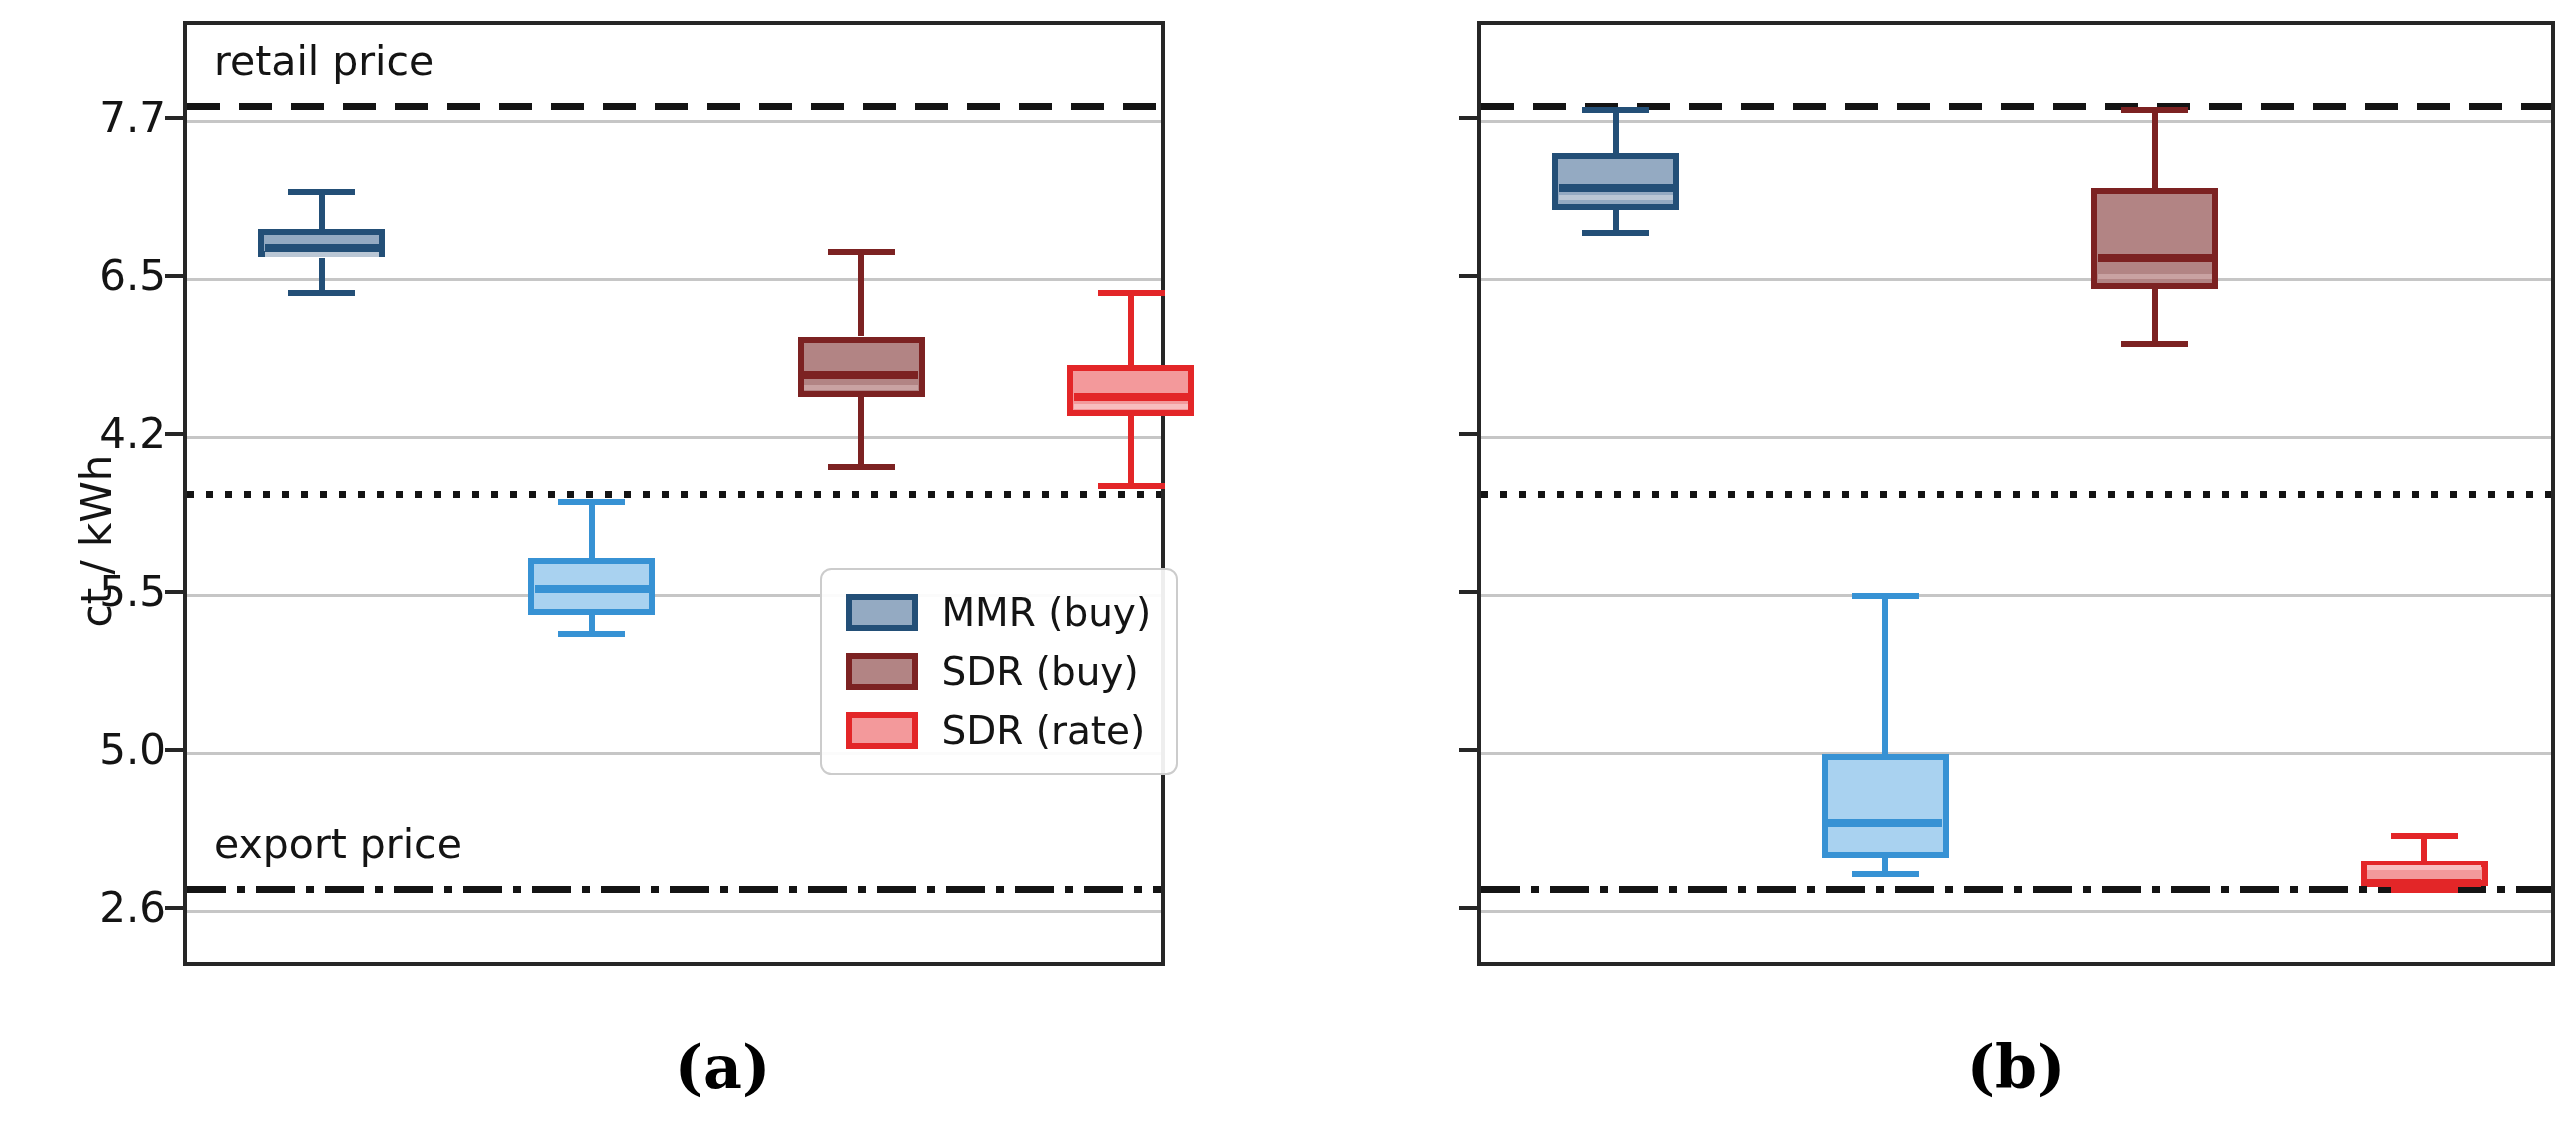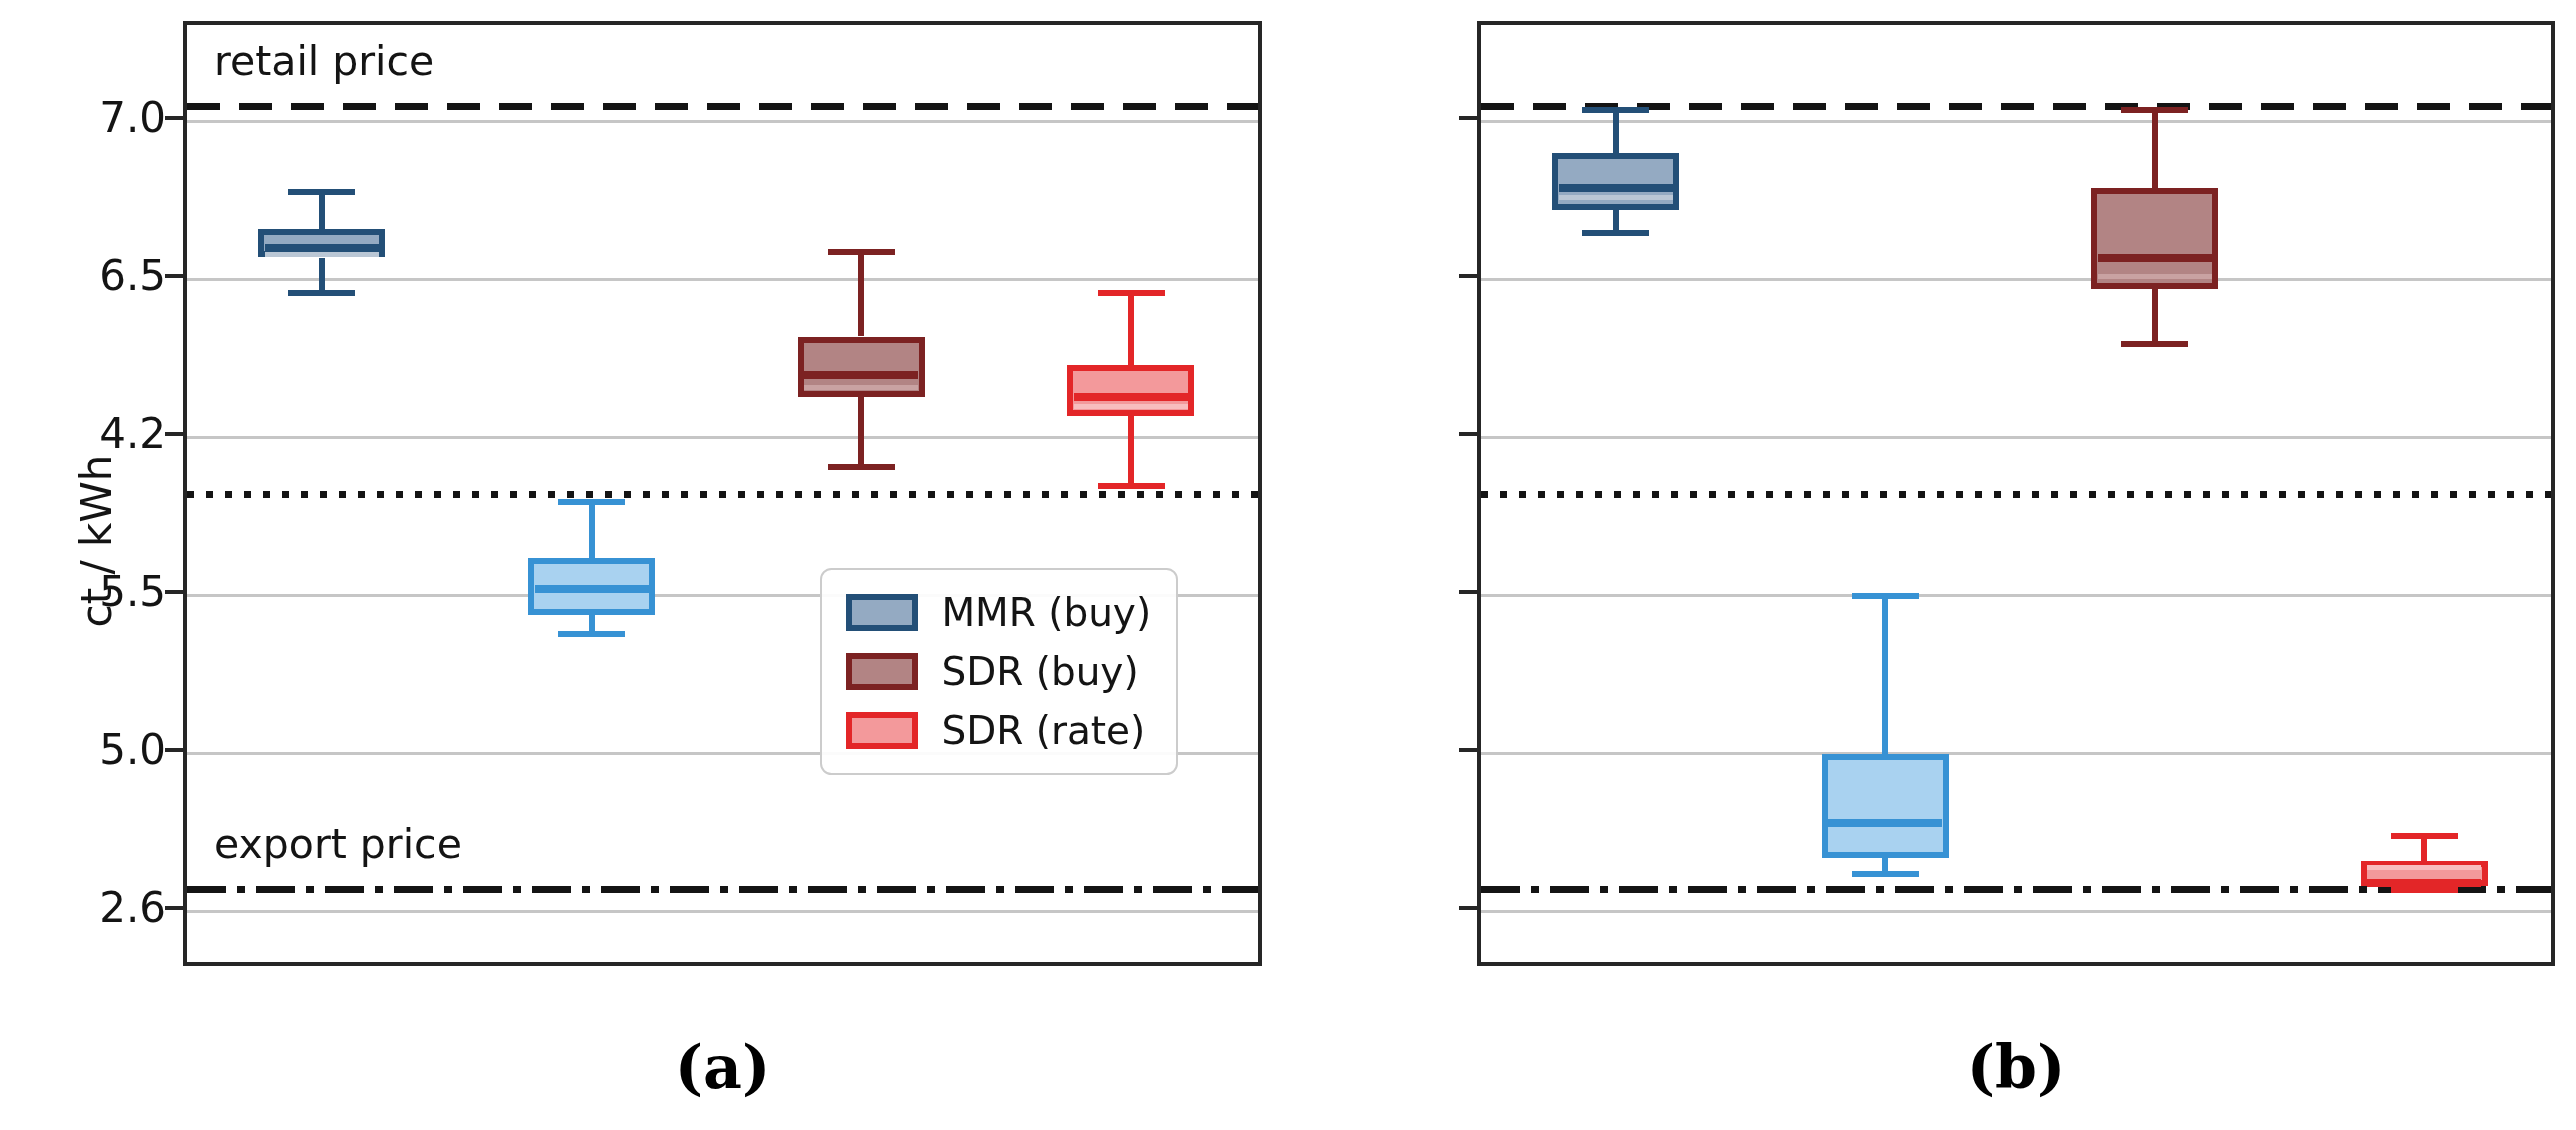--- a/index.html
+++ b/index.html
@@ -37,21 +37,21 @@
   }
   .legend-row{display:flex;align-items:center;gap:23px;height:46px;}
   .legend-swatch{width:72px;height:37px;box-sizing:border-box;border-style:solid;border-width:6.5px;flex:0 0 auto;}
   .legend-label{font-size:39px;line-height:41px;white-space:nowrap;color:#141414;}
 </style>
 </head>
 <body>
 
 <div class="ylabel">ct / kWh</div>
 
-<div class="panel" id="panel-a" style="left:183px;top:21px;width:1079px;height:945px;padding-left:24px;">
+<div class="panel" id="panel-a" style="left:183px;top:21px;width:982px;height:945px;padding-left:24px;">
     <div class="gridline" style="top: 885px; z-index: 1;"></div>
     <div class="gridline" style="top: 727px; z-index: 1;"></div>
     <div class="gridline" style="top: 569px; z-index: 1;"></div>
     <div class="gridline" style="top: 411px; z-index: 1;"></div>
     <div class="gridline" style="top: 253px; z-index: 1;"></div>
     <div class="gridline" style="top: 95px; z-index: 1;"></div>
     <div class="refline dashed" style="top: 78px; z-index: 2;"></div>
     <div class="annot" style="left: 27px; top: 12.7px; z-index: 3;">retail price</div>
     <div class="refline dotted" style="top: 466px; z-index: 2;"></div>
     <div class="refline dashdot" style="top: 861px; z-index: 2;"></div>
@@ -158,21 +158,21 @@
     <div class="ticklabel" style="left: 85px; top: 887px;">2.6</div>
     <div class="tickmark" style="left: 165px; top: 748px;"></div>
     <div class="ticklabel" style="left: 85px; top: 729px;">5.0</div>
     <div class="tickmark" style="left: 165px; top: 590px;"></div>
     <div class="ticklabel" style="left: 85px; top: 571px;">5.5</div>
     <div class="tickmark" style="left: 165px; top: 432px;"></div>
     <div class="ticklabel" style="left: 85px; top: 413px;">4.2</div>
     <div class="tickmark" style="left: 165px; top: 274px;"></div>
     <div class="ticklabel" style="left: 85px; top: 255px;">6.5</div>
     <div class="tickmark" style="left: 165px; top: 116px;"></div>
-    <div class="ticklabel" style="left: 85px; top: 97px;">7.0</div>
+    <div class="ticklabel" style="left: 85px; top: 97px;">7.7</div>
     <div class="tickmark" style="left: 1459px; top: 906px;"></div>
     <div class="tickmark" style="left: 1459px; top: 748px;"></div>
     <div class="tickmark" style="left: 1459px; top: 590px;"></div>
     <div class="tickmark" style="left: 1459px; top: 432px;"></div>
     <div class="tickmark" style="left: 1459px; top: 274px;"></div>
     <div class="tickmark" style="left: 1459px; top: 116px;"></div>
   </div>
 
 <div class="panel-caption" style="left:183px;width:1079px;">(a)</div>
 <div class="panel-caption" style="left:1477px;width:1078px;">(b)</div>

